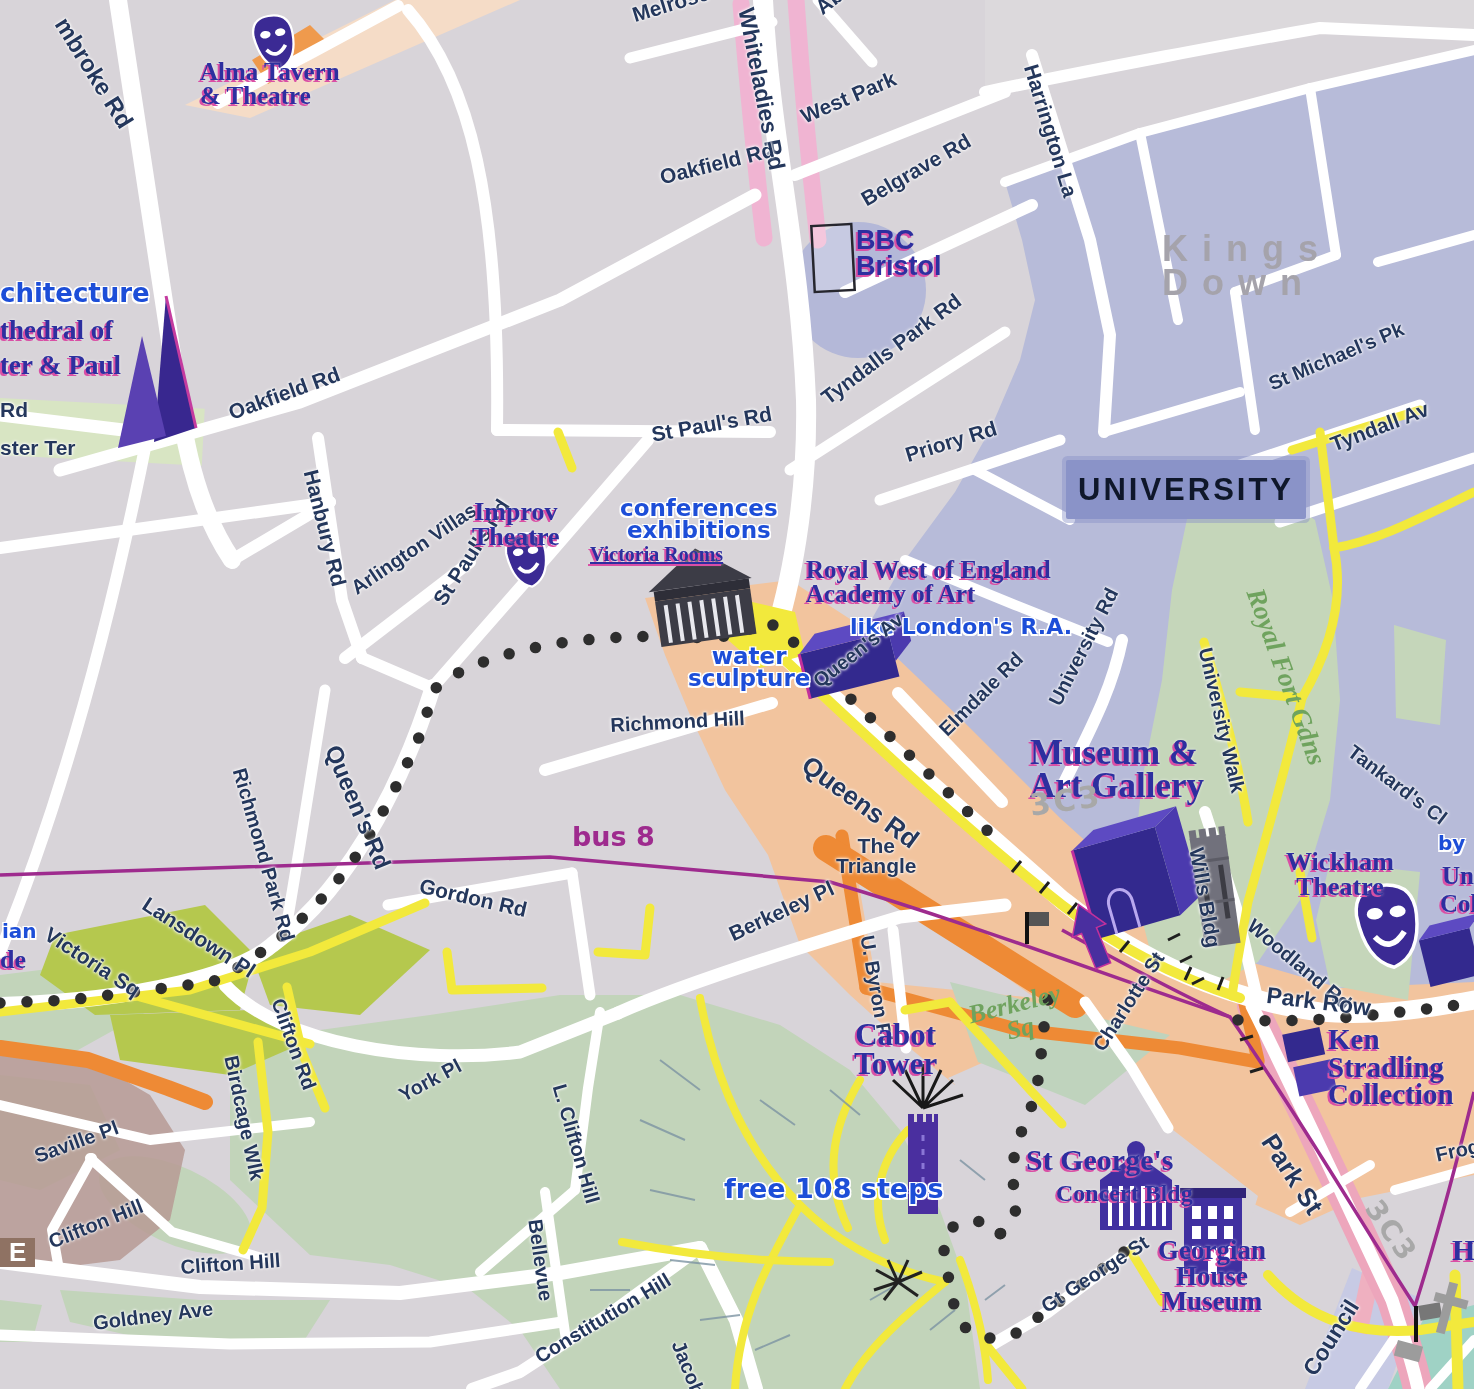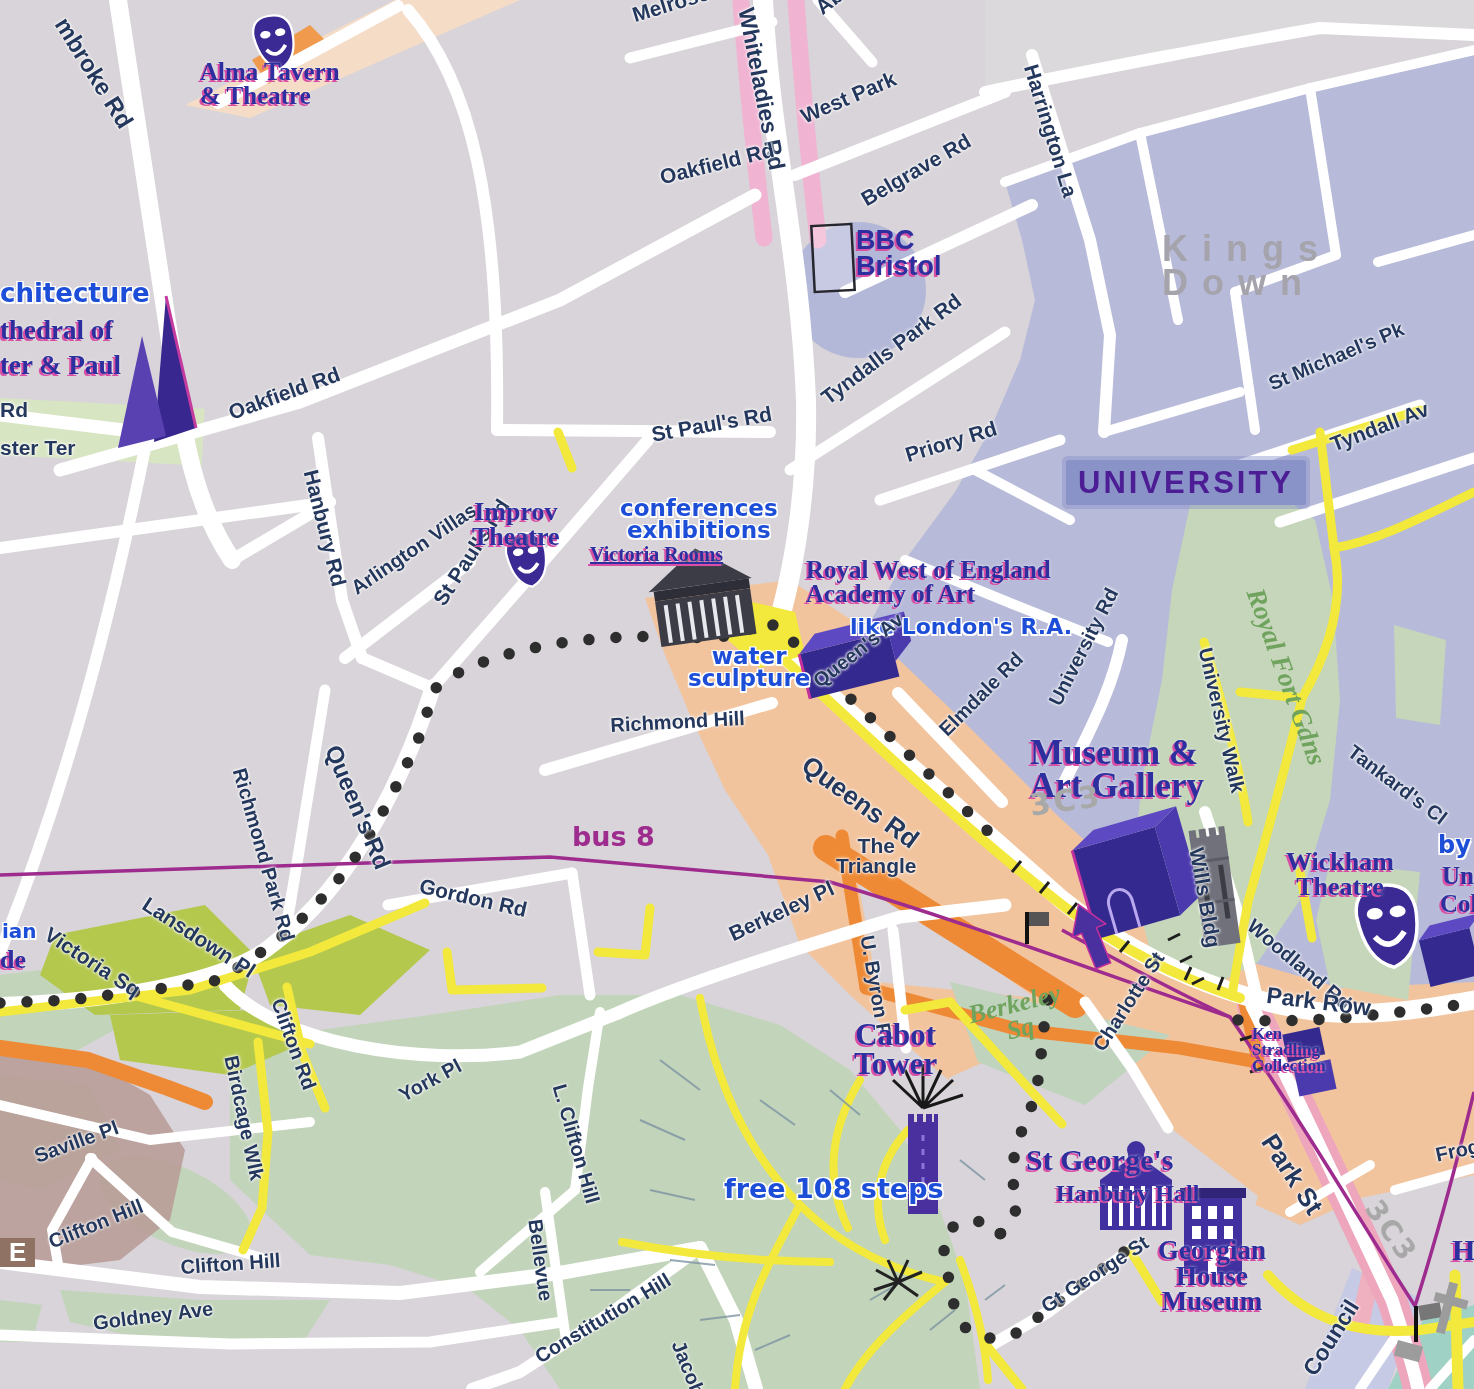--- a/index.html
+++ b/index.html
@@ -14,22 +14,22 @@
   .street-big{font-weight:700;font-size:24px;color:#24375c;
           text-shadow:0 0 2px #fff,0 0 3px #fff,0 0 4px rgba(255,255,255,.8);}
   .poi{font-family:"Liberation Serif",serif;font-weight:700;font-size:24px;color:#2d2f9f;
        text-shadow:-2px 2px 0 #d94fa5,0 0 3px rgba(255,255,255,.7);}
   .poi-sans{font-weight:700;font-size:27px;color:#2d2f9f;text-shadow:-2px 2px 0 #d94fa5;}
   .pink{font-family:"DejaVu Sans",sans-serif;font-weight:700;font-size:22px;color:#1d4ed8;
         text-shadow:1.5px 1.5px 0 #fff,-1.5px -1.5px 0 #fff,-1.5px 1.5px 0 #fff,1.5px -1.5px 0 #fff;}
   .green-it{font-family:"Liberation Serif",serif;font-style:italic;font-weight:700;
         font-size:26px;color:#6fa35e;}
   .district{font-weight:700;font-size:36px;color:#a5a3ab;letter-spacing:14px;}
-  .chip{background:#8a93c8;color:#4c1d95;font-weight:700;font-size:31px;letter-spacing:3px;
-        padding:8px 12px;border-radius:2px;box-shadow:0 0 0 4px rgba(138,147,200,.45);}
+  .chip{background:#8a93c8;color:#0f172a;font-weight:700;font-size:31px;letter-spacing:3px;
+        padding:15px 12px;border-radius:2px;box-shadow:0 0 0 4px rgba(138,147,200,.45);}
   .chip-brown{background:#8f7263;color:#fff;font-weight:700;font-size:26px;padding:2px 9px;}
   .purple-lbl{font-family:"DejaVu Sans",sans-serif;font-weight:700;font-size:27px;color:#9e2b8e;}
   .gray-glyph{font-family:"DejaVu Sans",sans-serif;font-weight:700;font-size:30px;color:#a8a8a8;
         letter-spacing:3px;transform-origin:0 0;}
 </style>
 </head>
 <body>
 
 <div id="map">
 <svg width="1474" height="1389" viewBox="0 0 1474 1389">
@@ -386,26 +386,26 @@
       <div class="l street" style="left: 52px; top: 924px; transform: rotate(33deg); font-size: 21px;">Victoria Sq</div>
       <div class="l pink" style="left: 2px; top: 922px; font-size: 20px;">ian</div>
       <div class="l poi" style="left: 0px; top: 948px; font-size: 26px;">de</div>
       <div class="l purple-lbl" style="left: 528px; top: 824px; font-size: 27px; margin-left: 44px;">bus 8</div>
       <div class="l street" style="left: 422px; top: 876px; transform: rotate(13deg); font-size: 21px;">Gordon Rd</div>
       <div class="l street ctr" style="left: 836px; top: 836px; font-size: 21px;">The
 Triangle</div>
       <div class="l street" style="left: 1206px; top: 846px; transform: rotate(80deg); font-size: 21px;">Wills Bldg</div>
       <div class="l poi ctr" style="left: 1286px; top: 850px; font-size: 26px;">Wickham
 Theatre</div>
-      <div class="l pink" style="left: 1438px; top: 834px; font-size: 24px; text-align: right;">by</div>
+      <div class="l pink" style="left: 1438px; top: 834px; font-size: 20px; text-align: right;">by</div>
       <div class="l poi" style="left: 1442px; top: 864px; font-size: 25px;">Un</div>
       <div class="l poi" style="left: 1440px; top: 892px; font-size: 25px;">Col</div>
       <div class="l street" style="left: 1256px; top: 916px; transform: rotate(40deg); font-size: 20px;">Woodland Rd</div>
       <div class="l street-big" style="left: 1268px; top: 985px; transform: rotate(7deg); font-size: 23px;">Park Row</div>
-      <div class="l poi" style="left: 1252px; top: 1026px; font-size: 17px;">Ken
+      <div class="l poi" style="left: 1328px; top: 1026px; font-size: 29px;">Ken
 Stradling
 Collection</div>
       <div class="l street" style="left: 726px; top: 926px; transform: rotate(-25deg); font-size: 21px;">Berkeley Pl</div>
       <div class="l street" style="left: 876px; top: 934px; transform: rotate(80deg); font-size: 20px;">U. Byron Pl</div>
       <div class="l poi ctr" style="left: 854px; top: 1020px; font-size: 31px;">Cabot
 Tower</div>
       <div class="l green-it ctr" style="left: 966px; top: 1004px; transform: rotate(-14deg); font-size: 26px;">Berkeley
 Sq</div>
       <div class="l street" style="left: 1090px; top: 1044px; transform: rotate(-57deg); font-size: 20px;">Charlotte St</div>
       <div class="l street" style="left: 286px; top: 996px; transform: rotate(70deg); font-size: 20px;">Clifton Rd</div>
@@ -414,21 +414,21 @@
       <div class="l street" style="left: 32px; top: 1148px; transform: rotate(-20deg); font-size: 20px;">Saville Pl</div>
       <div class="l street" style="left: 46px; top: 1234px; transform: rotate(-22deg); font-size: 20px;">Clifton Hill</div>
       <div class="l street" style="left: 180px; top: 1258px; transform: rotate(-4deg); font-size: 20px;">Clifton Hill</div>
       <div class="l street" style="left: 92px; top: 1314px; transform: rotate(-7deg); font-size: 20px;">Goldney Ave</div>
       <div class="l street" style="left: 568px; top: 1082px; transform: rotate(74deg); font-size: 20px;">L. Clifton Hill</div>
       <div class="l street" style="left: 544px; top: 1218px; transform: rotate(82deg); font-size: 20px;">Bellevue</div>
       <div class="l street" style="left: 532px; top: 1350px; transform: rotate(-31deg); font-size: 20px;">Constitution Hill</div>
       <div class="l street" style="left: 686px; top: 1338px; transform: rotate(68deg); font-size: 20px;">Jacob</div>
       <div class="l pink" style="left: 724px; top: 1176px; font-size: 27px;">free 108 steps</div>
       <div class="l poi" style="left: 1026px; top: 1146px; font-size: 30px;">St George's</div>
-      <div class="l poi" style="left: 1056px; top: 1182px; font-size: 24px;">Hanbury Hall</div>
+      <div class="l poi" style="left: 1056px; top: 1182px; font-size: 24px;">Concert Bldg</div>
       <div class="l poi ctr" style="left: 1158px; top: 1238px; font-size: 27px;">Georgian
 House
 Museum</div>
       <div class="l street" style="left: 1038px; top: 1300px; transform: rotate(-33deg); font-size: 20px;">Gt George St</div>
       <div class="l street-big" style="left: 1278px; top: 1130px; transform: rotate(57deg); font-size: 26px;">Park St</div>
       <div class="l street" style="left: 1434px; top: 1146px; transform: rotate(-12deg); font-size: 20px;">Frog</div>
       <div class="l street-big" style="left: 1300px; top: 1368px; transform: rotate(-58deg); font-size: 23px;">Council</div>
       <div class="l poi" style="left: 1452px; top: 1236px; font-size: 30px;">H</div>
       <div class="l chip-brown" style="left: 0px; top: 1238px; font-size: 26px;">E</div>
       <div class="l gray-glyph" style="left: 1028px; top: 792px; transform: rotate(-8deg); font-size: 30px;">3C3</div>

